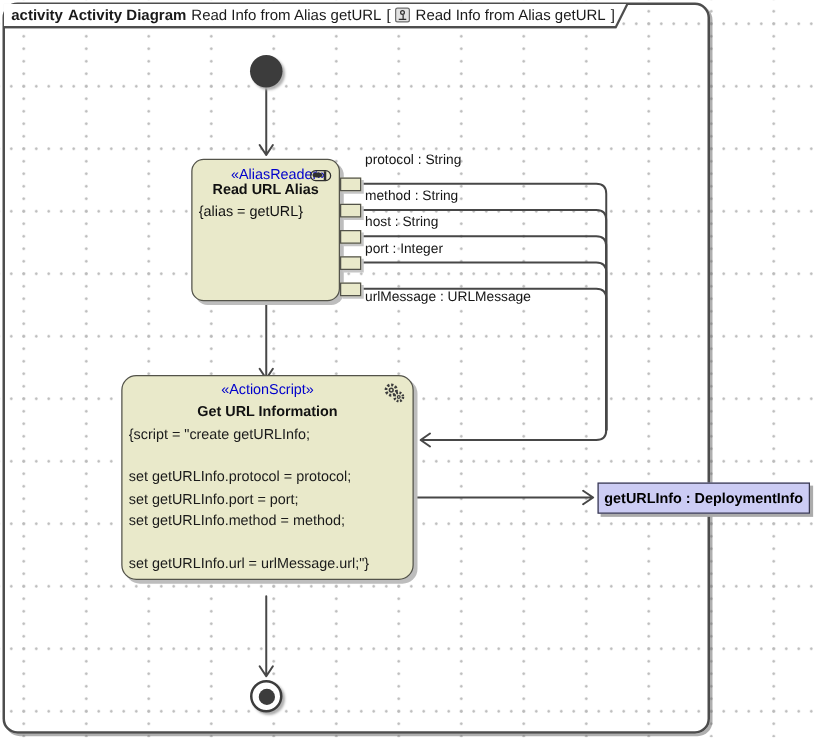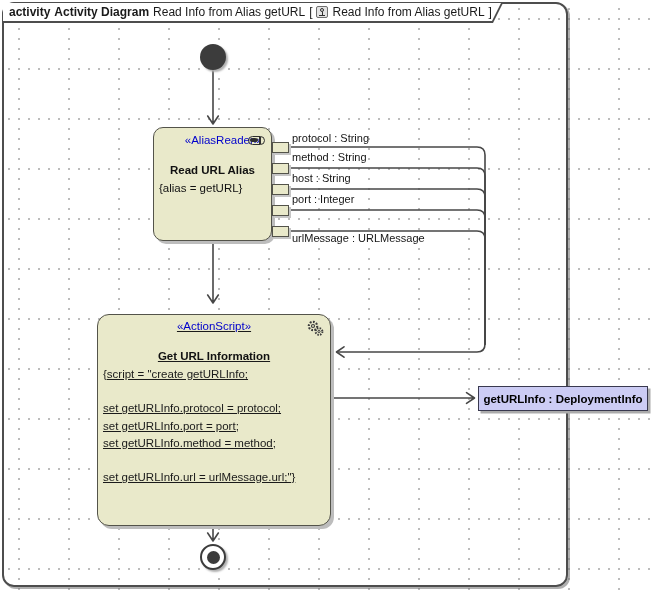--- a/index.html
+++ b/index.html
@@ -44,30 +44,30 @@
   .uml-node{
     position:absolute;background:#e9e9ca;border:1.5px solid #53534a;
     box-shadow:3px 3px 0 #bdbdbd;box-sizing:border-box;
   }
   .stereo{color:#0000cc;text-align:center;font-size:11.5px;}
   .nname{font-weight:bold;text-align:center;font-size:11.5px;color:#111;}
   .nbody{font-size:11.5px;color:#111;}
 
   .read-node{left:153px;top:127px;width:119px;height:114px;border-radius:10px;}
   .read-node .stereo{margin-top:6px;padding-left:20px;}
-  .read-node .nname{margin-top:18px;}
+  .read-node .nname{margin-top:0;}
   .read-node .nbody{margin-top:6px;padding-left:5px;}
   .oval-icon{position:absolute;right:6px;top:8px;width:17px;height:9px;
     border:1.3px solid #2e2e2e;border-radius:5px;box-sizing:border-box;background:transparent;}
   .oval-icon .fill{position:absolute;left:1px;top:0.5px;width:8px;height:4.8px;background:#2e2e2e;border-radius:50%;}
   .oval-icon .div{position:absolute;right:3.5px;top:0;bottom:0;width:1.3px;background:#2e2e2e;}
 
-  .action-node{left:97px;top:314px;width:234px;height:212px;border-radius:12px;text-decoration:underline;}
+  .action-node{left:97px;top:300px;width:234px;height:164px;border-radius:12px;}
   .action-node .stereo{margin-top:5px;}
-  .action-node .nname{margin-top:18px;}
+  .action-node .nname{margin-top:6px;}
   .script{margin-top:4px;padding:0 5px;}
   .script div{min-height:17.2px;line-height:17.2px;font-size:11.5px;white-space:nowrap;}
   .gears{position:absolute;right:5px;top:5px;width:19px;height:17px;}
 
   .pin{position:absolute;left:272px;width:17px;height:11px;background:#e9e9ca;
     border:1.3px solid #53534a;box-sizing:border-box;box-shadow:2px 2px 0 #c6c6c6;}
   .pin-label{position:absolute;left:292px;font-size:11px;white-space:nowrap;color:#151515;height:14px;line-height:14px;}
 
   .object-node{
     position:absolute;left:478px;top:386px;width:170px;height:25px;
@@ -130,21 +130,21 @@
         <span class="div"></span>
     </span>
   </div>
 
   <div class="pin" style="top:142px"></div>
   <div class="pin" style="top:163px"></div>
   <div class="pin" style="top:184px"></div>
   <div class="pin" style="top:205px"></div>
   <div class="pin" style="top:226px"></div>
 
-  <div class="pin-label" style="top:131px">protocol : String</div>
+  <div class="pin-label" style="top:121px">protocol : String</div>
   <div class="pin-label" style="top:150px">method : String</div>
   <div class="pin-label" style="top:171px">host : String</div>
   <div class="pin-label" style="top:192px">port : Integer</div>
   <div class="pin-label" style="top:231px">urlMessage : URLMessage</div>
 
   <div class="uml-node action-node">
     <div class="stereo">«ActionScript»</div>
     <div class="nname">Get URL Information</div>
     <div class="script">
       <div>{script = "create getURLInfo;</div>

